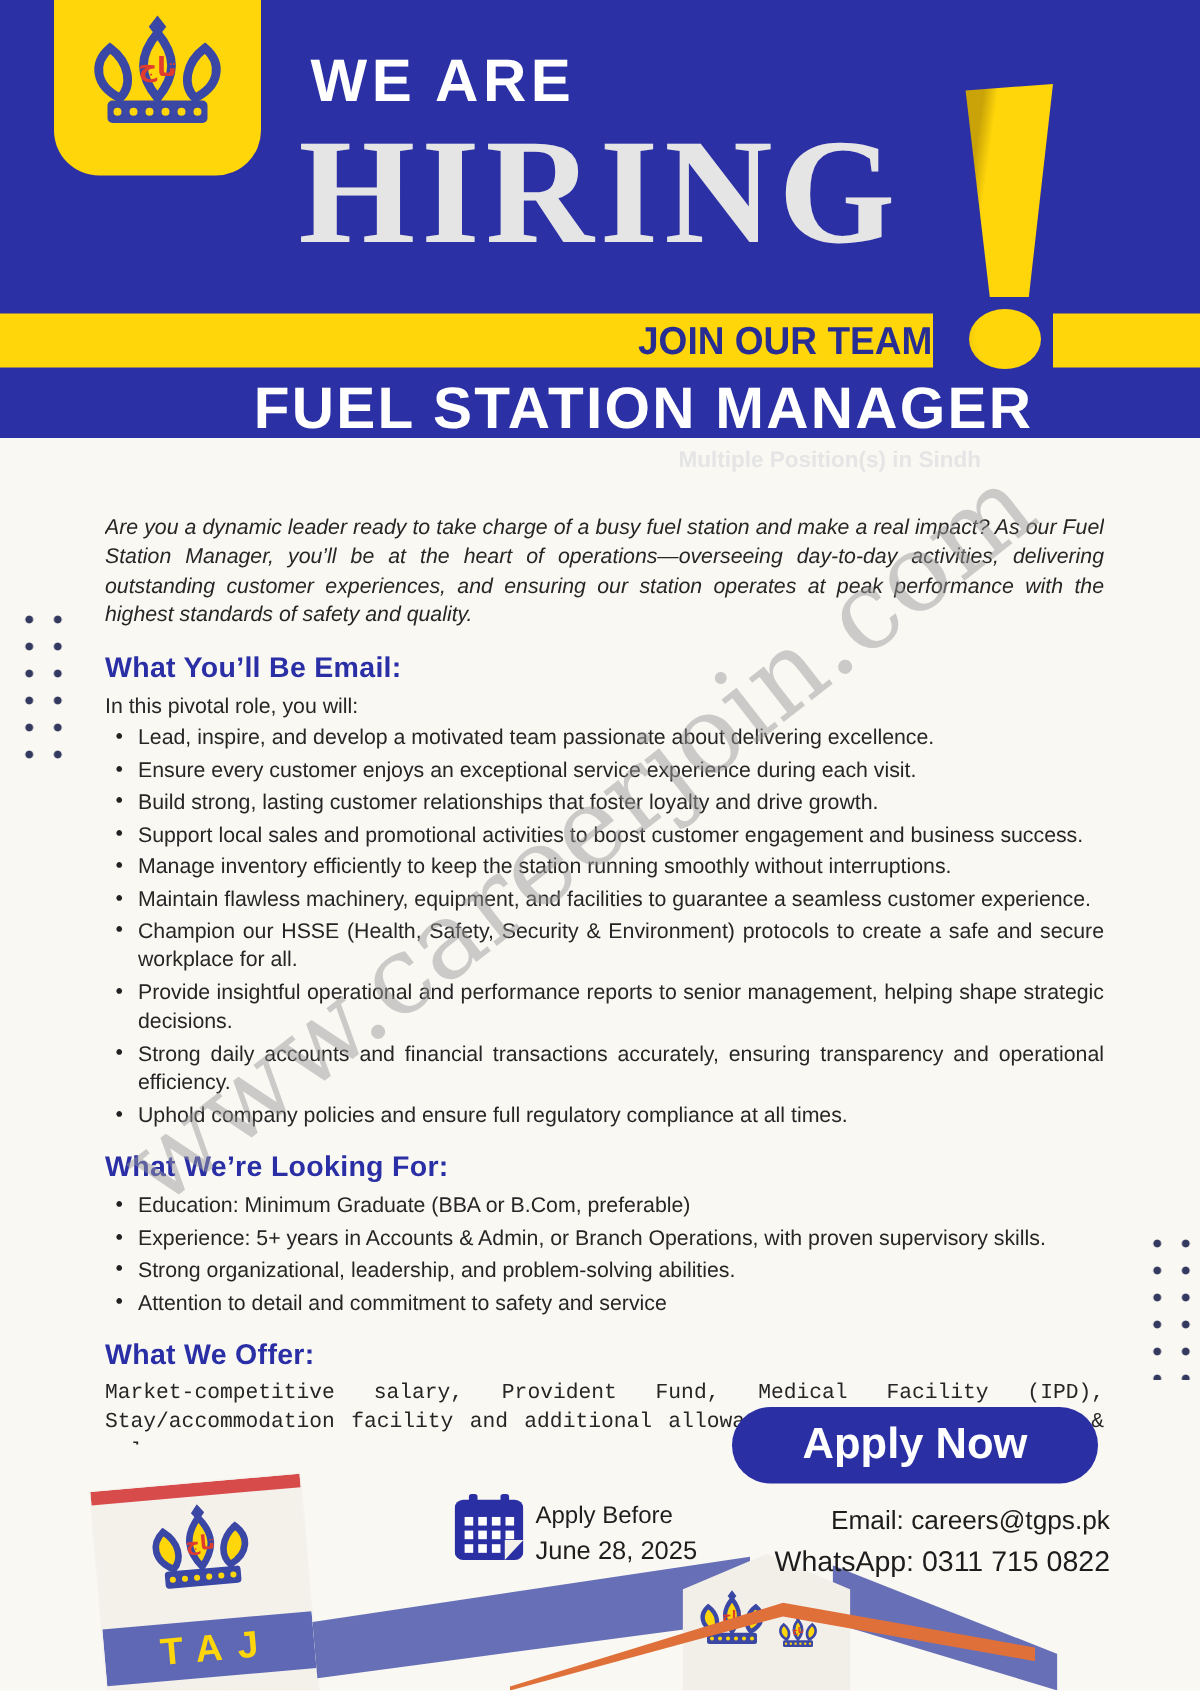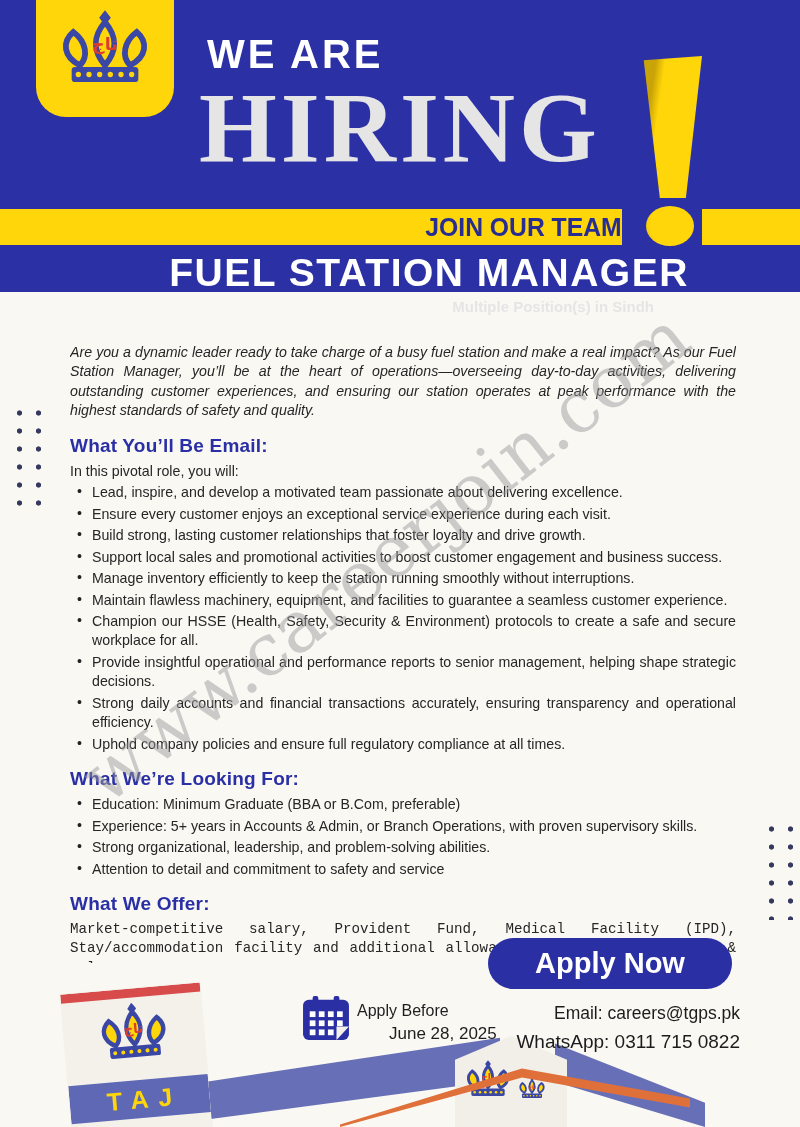--- a/index.html
+++ b/index.html
@@ -51,21 +51,21 @@
              font-family:"DejaVu Serif",serif;font-size:72px;color:#9a9a9a;opacity:.48;
              transform:rotate(-38deg);pointer-events:none;z-index:5;}
 
   
   .apply-btn{position:absolute;left:488px;top:938px;width:244px;height:51px;border:none;
              border-radius:27px;background:#2b2fa4;color:#ffffff;font-family:"Liberation Sans",sans-serif;
              font-size:29px;font-weight:bold;display:flex;align-items:center;justify-content:center;
              z-index:6;cursor:pointer;}
   .calendar{position:absolute;left:303px;top:996px;z-index:6;}
   .apply-before{position:absolute;left:357px;top:999px;z-index:6;font-size:16px;color:#1e1e1e;line-height:1.45;}
-  .apply-before .date{font-size:17px;margin-left:32px;}
+  .apply-before .date{font-size:17px;}
   .contact{position:absolute;left:470px;top:1000px;width:270px;text-align:right;z-index:6;
            color:#1c1c1c;font-size:17.5px;line-height:1.55;}
   .contact .whatsapp{font-size:19px;}
 
   
   .pylon{position:absolute;left:73px;top:988px;width:140px;height:150px;background:#f4f1eb;
          transform:rotate(-5deg);transform-origin:50% 100%;z-index:4;overflow:hidden;
          box-shadow:0 0 0 1px rgba(0,0,0,.02);}
   .pylon .cap{position:absolute;top:0;left:0;width:100%;height:9px;background:#d84b4b;}
   .pylon svg{display:block;margin:16px auto 0;}

